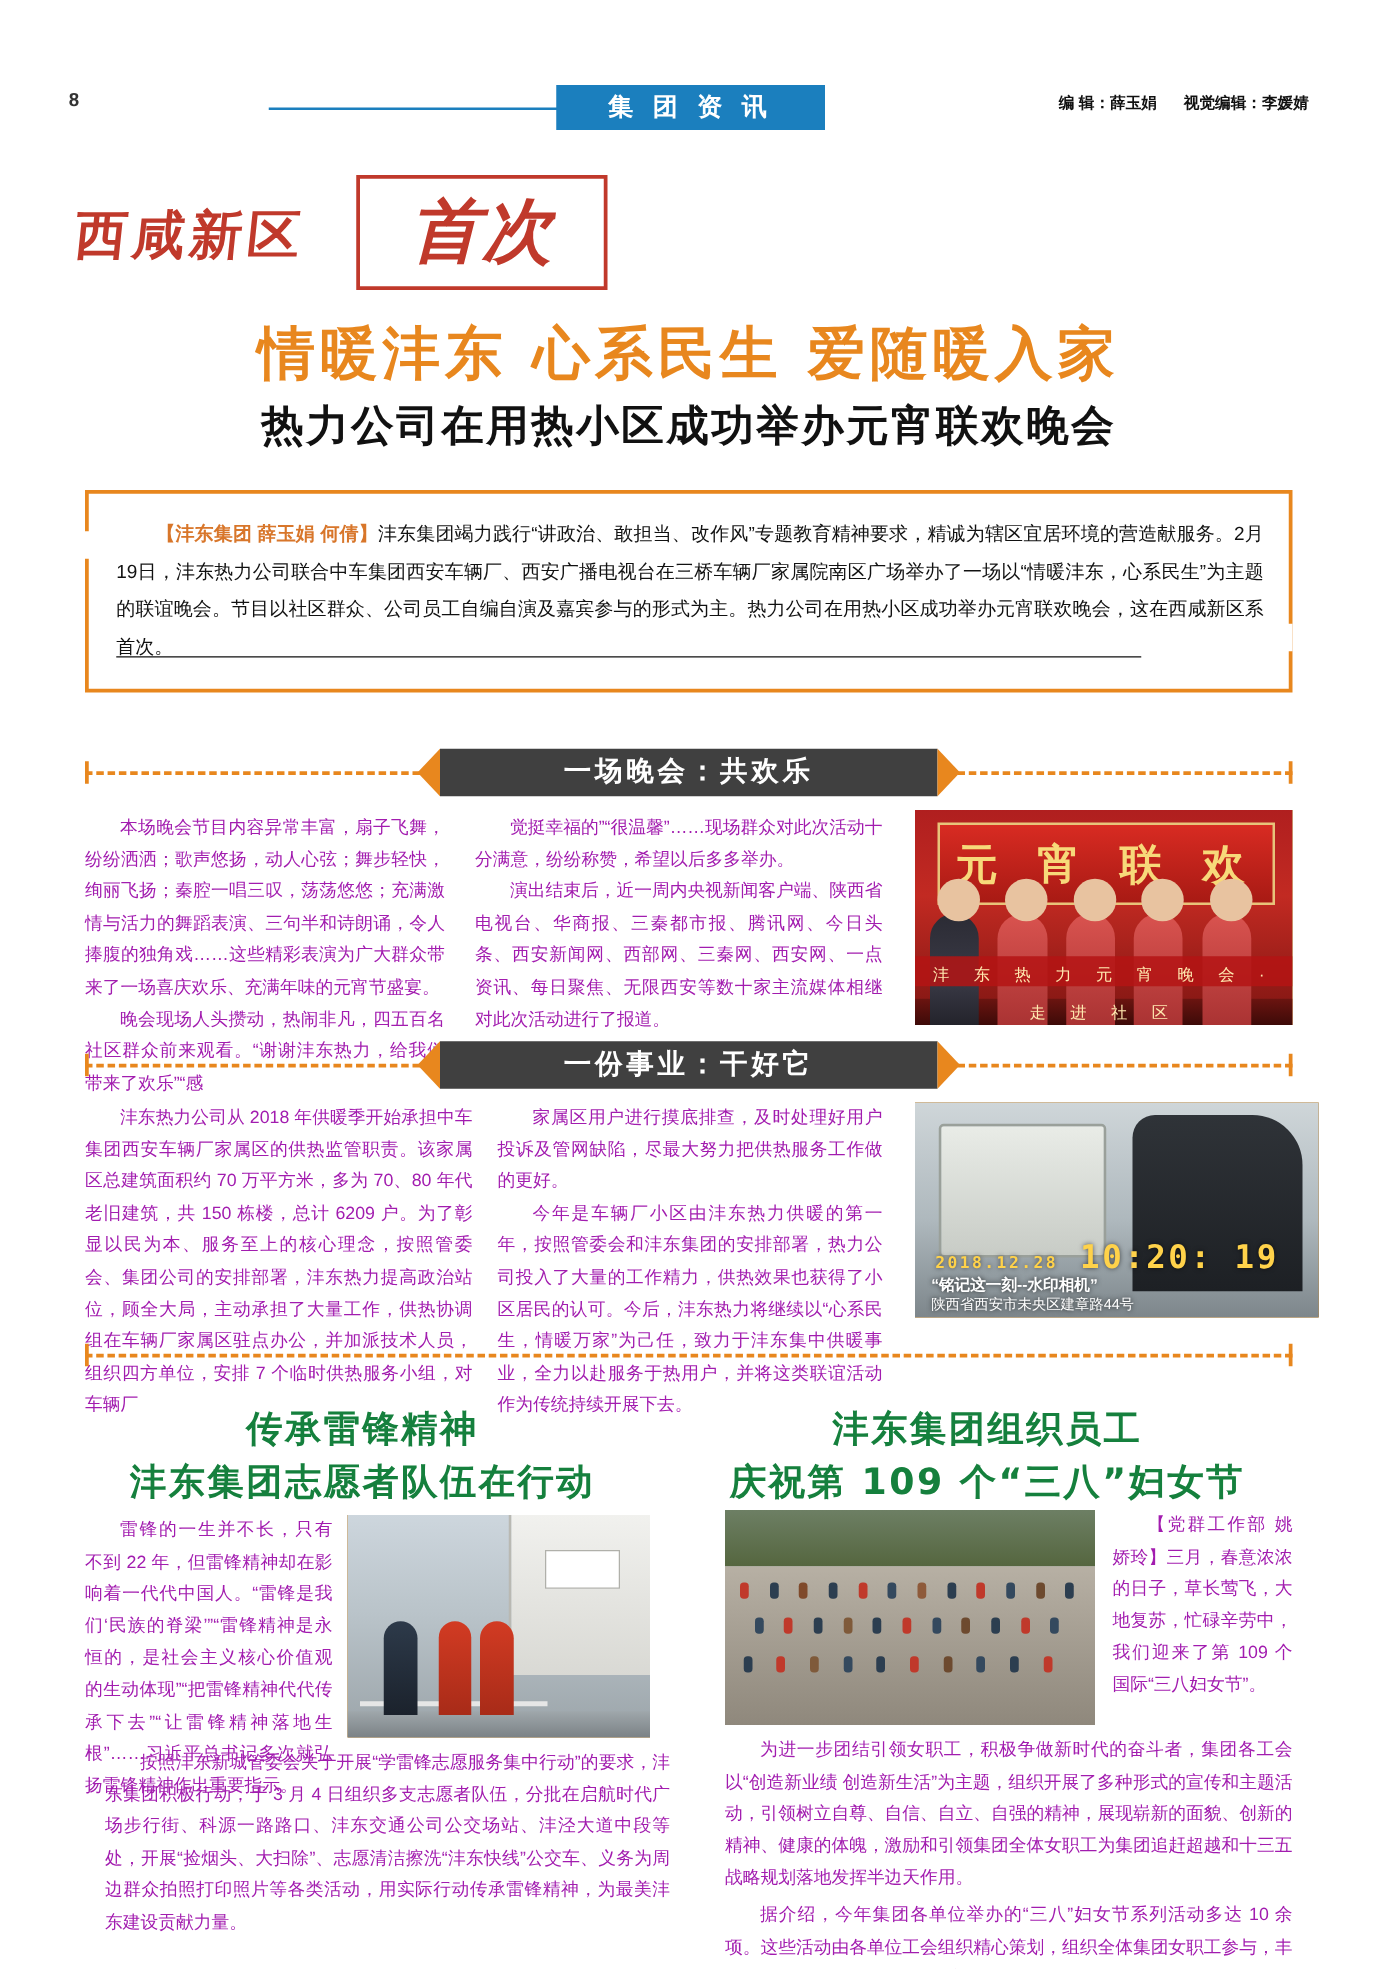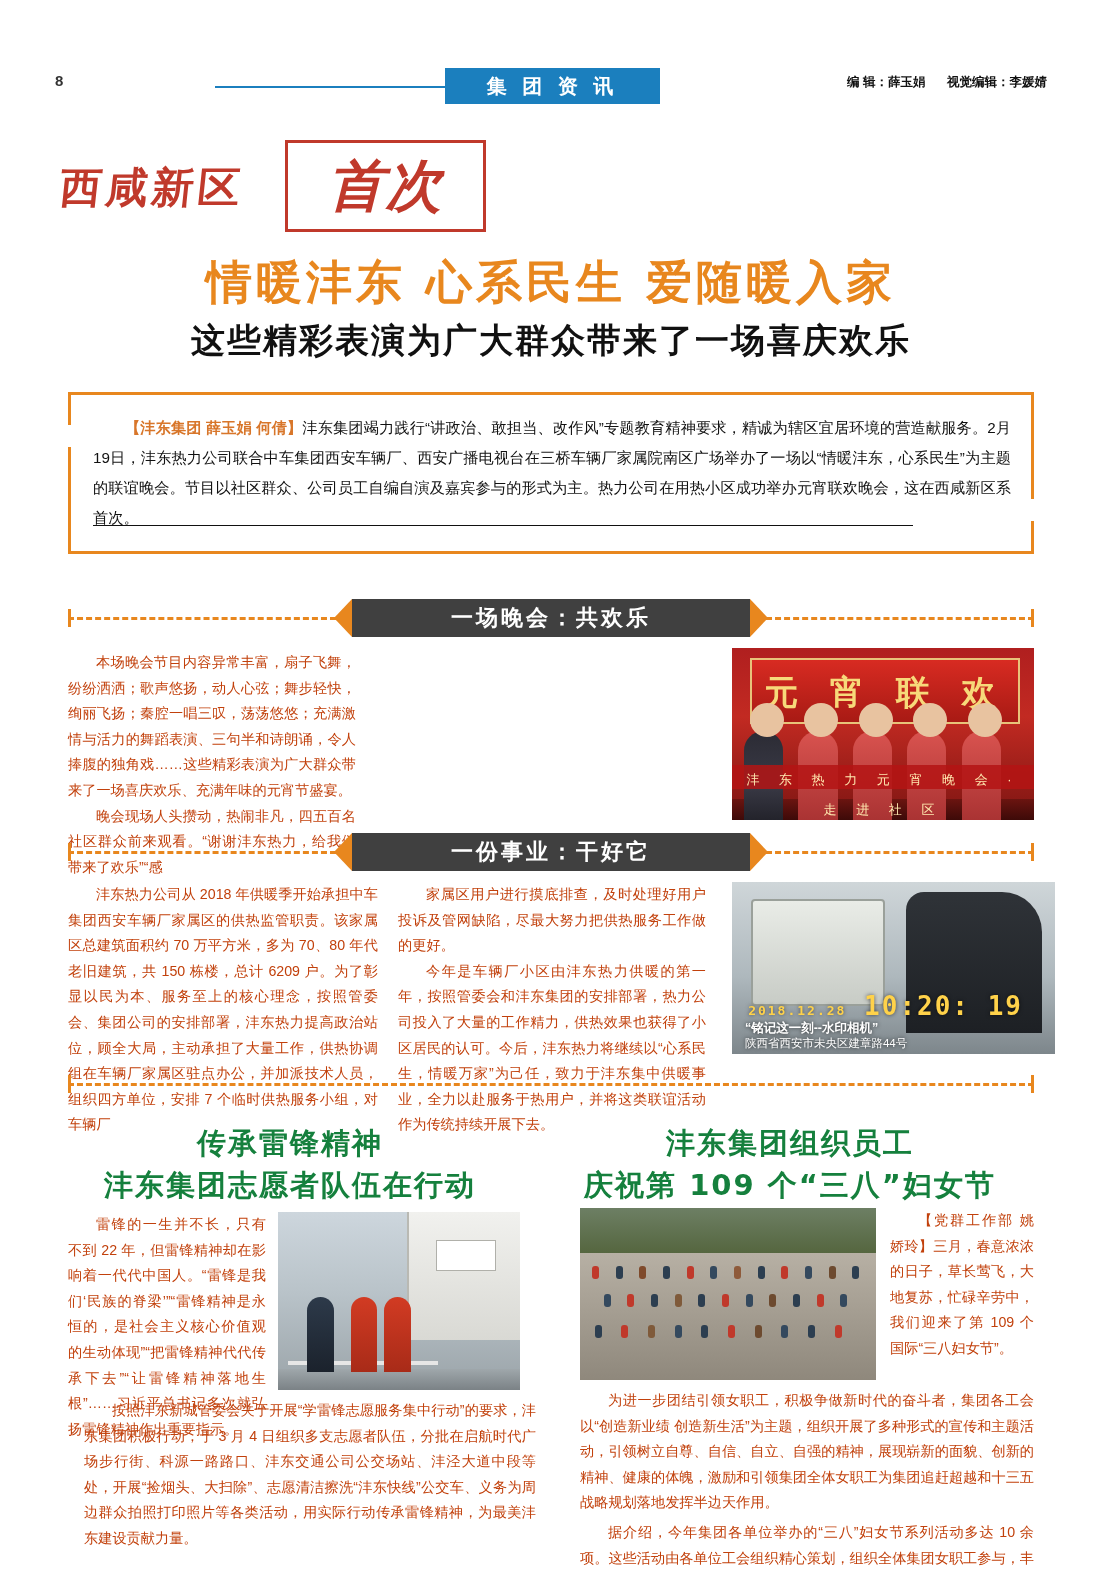--- a/index.html
+++ b/index.html
@@ -197,21 +197,21 @@
     border-bottom: 19px solid transparent;
   }
   .banner:before { left: -18px; border-right: 18px solid #e8871e; }
   .banner:after  { right: -18px; border-left: 18px solid #e8871e; }
 
   
   .col {
     position: absolute;
     font-size: 14.2px;
     line-height: 25.6px;
-    color: #c2410c;
+    color: #a21caf;
     text-align: justify;
   }
   .col p { margin: 0; text-indent: 28px; }
 
   
   .photo {
     position: absolute;
     overflow: hidden;
     background: #a16207;
   }
@@ -366,40 +366,44 @@
   </div>
 
   <div class="mast">
     <div class="mast-left">西咸新区</div>
     <div class="mast-box">
       <div class="mast-box-text">首次</div>
     </div>
   </div>
 
   <div class="title-main">情暖沣东 心系民生 爱随暖入家</div>
-  <div class="title-sub">这些精彩表演为广大群众带来了一场喜庆欢乐</div>
+  <div class="title-sub">热力公司在用热小区成功举办元宵联欢晚会</div>
 
   <div class="lead">
     <div class="lead-notch" style="left:-3px; top:30px; width:6px; height:22px;"></div>
     <div class="lead-notch" style="right:-3px; bottom:30px; width:6px; height:22px; position:absolute;"></div>
     <div class="lead-inner">
       <span class="hl">【沣东集团  薛玉娟  何倩】</span><span>沣东集团竭力践行“讲政治、敢担当、改作风”专题教育精神要求，精诚为辖区宜居环境的营造献服务。2月19日，沣东热力公司联合中车集团西安车辆厂、西安广播电视台在三桥车辆厂家属院南区广场举办了一场以“情暖沣东，心系民生”为主题的联谊晚会。节目以社区群众、公司员工自编自演及嘉宾参与的形式为主。热力公司在用热小区成功举办元宵联欢晚会，这在西咸新区系首次。</span>
     </div>
     <div class="lead-underline"></div>
   </div>
 
   <div class="dash-cap" style="left:68px; top:609px;"></div>
   <div class="dash-rule" style="left:68px; top:617px; width:268px;"></div>
   <div class="banner" style="left:352px; top:599px; width:398px;">一场晚会：共欢乐</div>
   <div class="dash-rule" style="left:766px; top:617px; width:268px;"></div>
   <div class="dash-cap" style="left:1031px; top:609px;"></div>
 
   <div class="col" style="left:68px; top:650px; width:288px;">
     <p>本场晚会节目内容异常丰富，扇子飞舞，纷纷洒洒；歌声悠扬，动人心弦；舞步轻快，绚丽飞扬；秦腔一唱三叹，荡荡悠悠；充满激情与活力的舞蹈表演、三句半和诗朗诵，令人捧腹的独角戏……这些精彩表演为广大群众带来了一场喜庆欢乐、充满年味的元宵节盛宴。</p>
   <p>晚会现场人头攒动，热闹非凡，四五百名社区群众前来观看。“谢谢沣东热力，给我们带来了欢乐”“感</p>
+    </div>
+  <div class="col" style="left:380px; top:650px; width:326px;">
+    <p>觉挺幸福的”“很温馨”……现场群众对此次活动十分满意，纷纷称赞，希望以后多多举办。</p>
+  <p>演出结束后，近一周内央视新闻客户端、陕西省电视台、华商报、三秦都市报、腾讯网、今日头条、西安新闻网、西部网、三秦网、西安网、一点资讯、每日聚焦、无限西安等数十家主流媒体相继对此次活动进行了报道。</p>
     </div>
 
   <div class="photo" style="left:732px; top:648px; width:302px; height:172px;">
     <div class="ph1-bg"></div>
     <div class="ph1-banner">
       <div class="ph1-banner-text">元 宵 联 欢</div>
     </div>
     <div class="ph1-floor"></div>
     <div class="ph1-person" style="left:4%;"></div>
     <div class="ph1-head" style="left:6%; bottom:48%;"></div>

